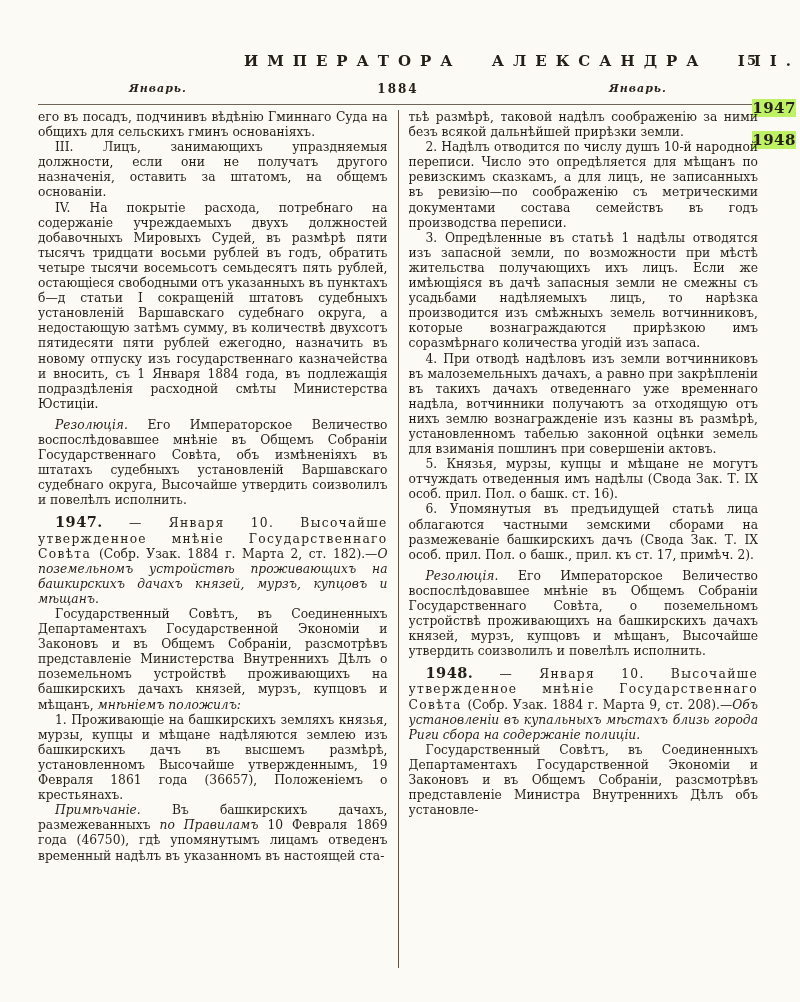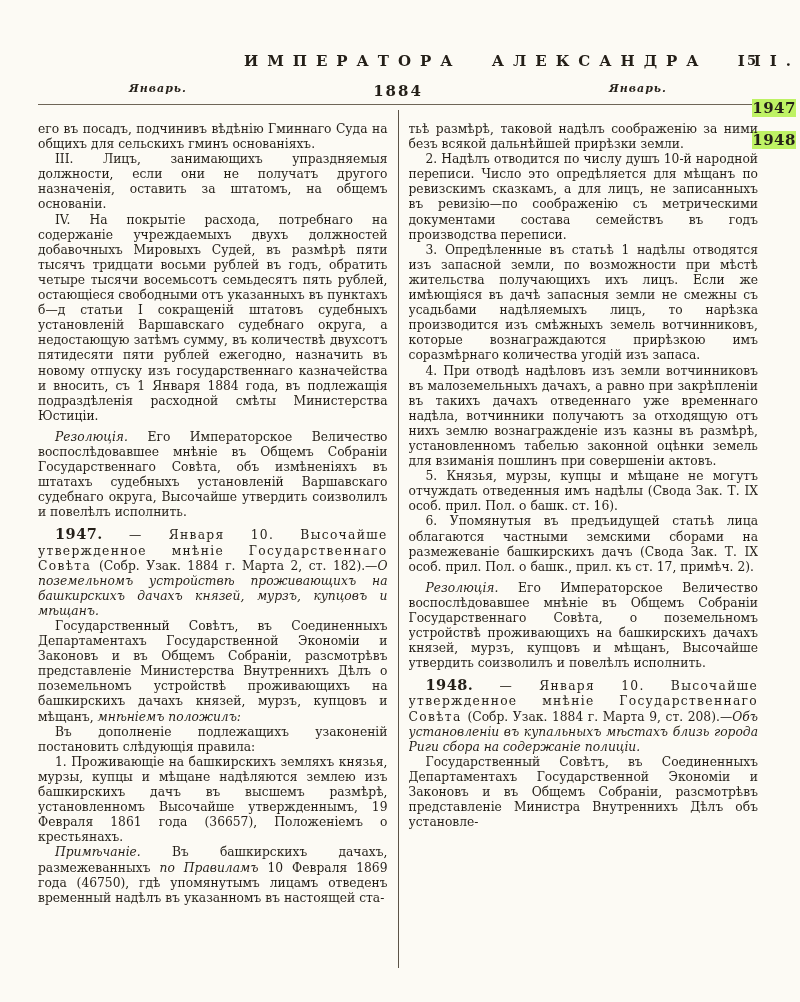--- a/index.html
+++ b/index.html
@@ -23,21 +23,21 @@
   .page-number {
     position:absolute; top:53px; right:44px;
     font-size:13px; font-weight:bold;
   }
   .months-row {
     position:absolute; top:82px; left:38px; right:42px;
     display:flex;
   }
   .mcell { flex:1; text-align:center; }
   .month { font-style:italic; font-size:11px; font-weight:600; letter-spacing:1px; }
-  .year  { font-size:15px; font-weight:600; letter-spacing:2px; font-style:normal; }
+  .year  { font-size:12px; font-weight:600; letter-spacing:2px; font-style:normal; }
   .head-rule {
     position:absolute; top:104px; left:38px; right:42px;
     border-top:1px solid #6e6557;
   }
   .margin-num {
     position:absolute; right:4px;
     font-weight:bold; font-size:15px; letter-spacing:0.5px;
     background:#bef264;
   }
   .mn1 { top:99px; }
@@ -45,21 +45,20 @@
   .text-area {
     position:absolute; top:110px; left:38px; right:42px; bottom:34px;
     display:flex;
   }
   .col {
     flex:1;
     text-align:justify;
     font-size:12.3px;
     line-height:15.1px;
     overflow:hidden;
-    margin-top:12px;
   }
   .divider {
     width:1px; background:#5c5347; margin:0 10px;
   }
   .para { margin:0; }
   .para.indent { text-indent:17px; }
   .para.space  { margin-top:6px; }
   .sg-normal { }
   .sg-italic { font-style:italic; }
   .sg-bignum { font-weight:bold; font-size:14.5px; letter-spacing:0.5px; }
@@ -85,21 +84,20 @@
   <div class="margin-num mn2">1948</div>
 
   <div class="text-area">
     <div class="col" id="col-left">
         <p class="para"><span class="sg-normal">его въ посадъ, подчинивъ вѣдѣнію Гминнаго Суда на общихъ для сельскихъ гминъ основаніяхъ.</span></p>
         <p class="para indent"><span class="sg-normal">III. Лицъ, занимающихъ упраздняемыя должности, если они не получатъ другого назначенія, оставить за штатомъ, на общемъ основаніи.</span></p>
         <p class="para indent"><span class="sg-normal">IV. На покрытіе расхода, потребнаго на содержаніе учреждаемыхъ двухъ должностей добавочныхъ Мировыхъ Судей, въ размѣрѣ пяти тысячъ тридцати восьми рублей въ годъ, обратить четыре тысячи восемьсотъ семьдесятъ пять рублей, остающіеся свободными отъ указанныхъ въ пунктахъ б—д статьи I сокращеній штатовъ судебныхъ установленій Варшавскаго судебнаго округа, а недостающую затѣмъ сумму, въ количествѣ двухсотъ пятидесяти пяти рублей ежегодно, назначить въ новому отпуску изъ государственнаго казначейства и вносить, съ 1 Января 1884 года, въ подлежащія подраздѣленія расходной смѣты Министерства Юстиціи.</span></p>
         <p class="para indent space"><span class="sg-italic">Резолюція.</span><span class="sg-normal"> Его Императорское Величество воспослѣдовавшее мнѣніе въ Общемъ Собраніи Государственнаго Совѣта, объ измѣненіяхъ въ штатахъ судебныхъ установленій Варшавскаго судебнаго округа, Высочайше утвердить соизволилъ и повелѣлъ исполнить.</span></p>
         <p class="para indent space"><span class="sg-bignum">1947.</span><span class="sg-spaced"> — Января 10. Высочайше утвержденное мнѣніе Государственнаго Совѣта </span><span class="sg-normal">(Собр. Узак. 1884 г. Марта 2, ст. 182).—</span><span class="sg-italic">О поземельномъ устройствѣ проживающихъ на башкирскихъ дачахъ князей, мурзъ, купцовъ и мѣщанъ.</span></p>
         <p class="para indent"><span class="sg-normal">Государственный Совѣтъ, въ Соединенныхъ Департаментахъ Государственной Экономіи и Законовъ и въ Общемъ Собраніи, разсмотрѣвъ представленіе Министерства Внутреннихъ Дѣлъ о поземельномъ устройствѣ проживающихъ на башкирскихъ дачахъ князей, мурзъ, купцовъ и мѣщанъ, </span><span class="sg-italic">мнѣніемъ положилъ:</span></p>
-        <p class="para indent"><span class="sg-normal">Въ дополненіе подлежащихъ узаконеній постановить слѣдующія правила:</span></p>
         <p class="para indent"><span class="sg-normal">1. Проживающіе на башкирскихъ земляхъ князья, мурзы, купцы и мѣщане надѣляются землею изъ башкирскихъ дачъ въ высшемъ размѣрѣ, установленномъ Высочайше утвержденнымъ, 19 Февраля 1861 года (36657), Положеніемъ о крестьянахъ.</span></p>
         <p class="para indent"><span class="sg-italic">Примѣчаніе.</span><span class="sg-normal"> Въ башкирскихъ дачахъ, размежеванныхъ </span><span class="sg-italic">по Правиламъ</span><span class="sg-normal"> 10 Февраля 1869 года (46750), гдѣ упомянутымъ лицамъ отведенъ временный надѣлъ въ указанномъ въ настоящей ста-</span></p>
       </div>
     <div class="divider"></div>
     <div class="col" id="col-right">
         <p class="para"><span class="sg-normal">тьѣ размѣрѣ, таковой надѣлъ соображенію за ними безъ всякой дальнѣйшей прирѣзки земли.</span></p>
         <p class="para indent"><span class="sg-normal">2. Надѣлъ отводится по числу душъ 10-й народной переписи. Число это опредѣляется для мѣщанъ по ревизскимъ сказкамъ, а для лицъ, не записанныхъ въ ревизію—по соображенію съ метрическими документами состава семействъ въ годъ производства переписи.</span></p>
         <p class="para indent"><span class="sg-normal">3. Опредѣленные въ статьѣ 1 надѣлы отводятся изъ запасной земли, по возможности при мѣстѣ жительства получающихъ ихъ лицъ. Если же имѣющіяся въ дачѣ запасныя земли не смежны съ усадьбами надѣляемыхъ лицъ, то нарѣзка производится изъ смѣжныхъ земель вотчинниковъ, которые вознаграждаются прирѣзкою имъ соразмѣрнаго количества угодій изъ запаса.</span></p>
         <p class="para indent"><span class="sg-normal">4. При отводѣ надѣловъ изъ земли вотчинниковъ въ малоземельныхъ дачахъ, а равно при закрѣпленіи въ такихъ дачахъ отведеннаго уже временнаго надѣла, вотчинники получаютъ за отходящую отъ нихъ землю вознагражденіе изъ казны въ размѣрѣ, установленномъ табелью законной оцѣнки земель для взиманія пошлинъ при совершеніи актовъ.</span></p>
         <p class="para indent"><span class="sg-normal">5. Князья, мурзы, купцы и мѣщане не могутъ отчуждать отведенныя имъ надѣлы (Свода Зак. Т. IX особ. прил. Пол. о башк. ст. 16).</span></p>

